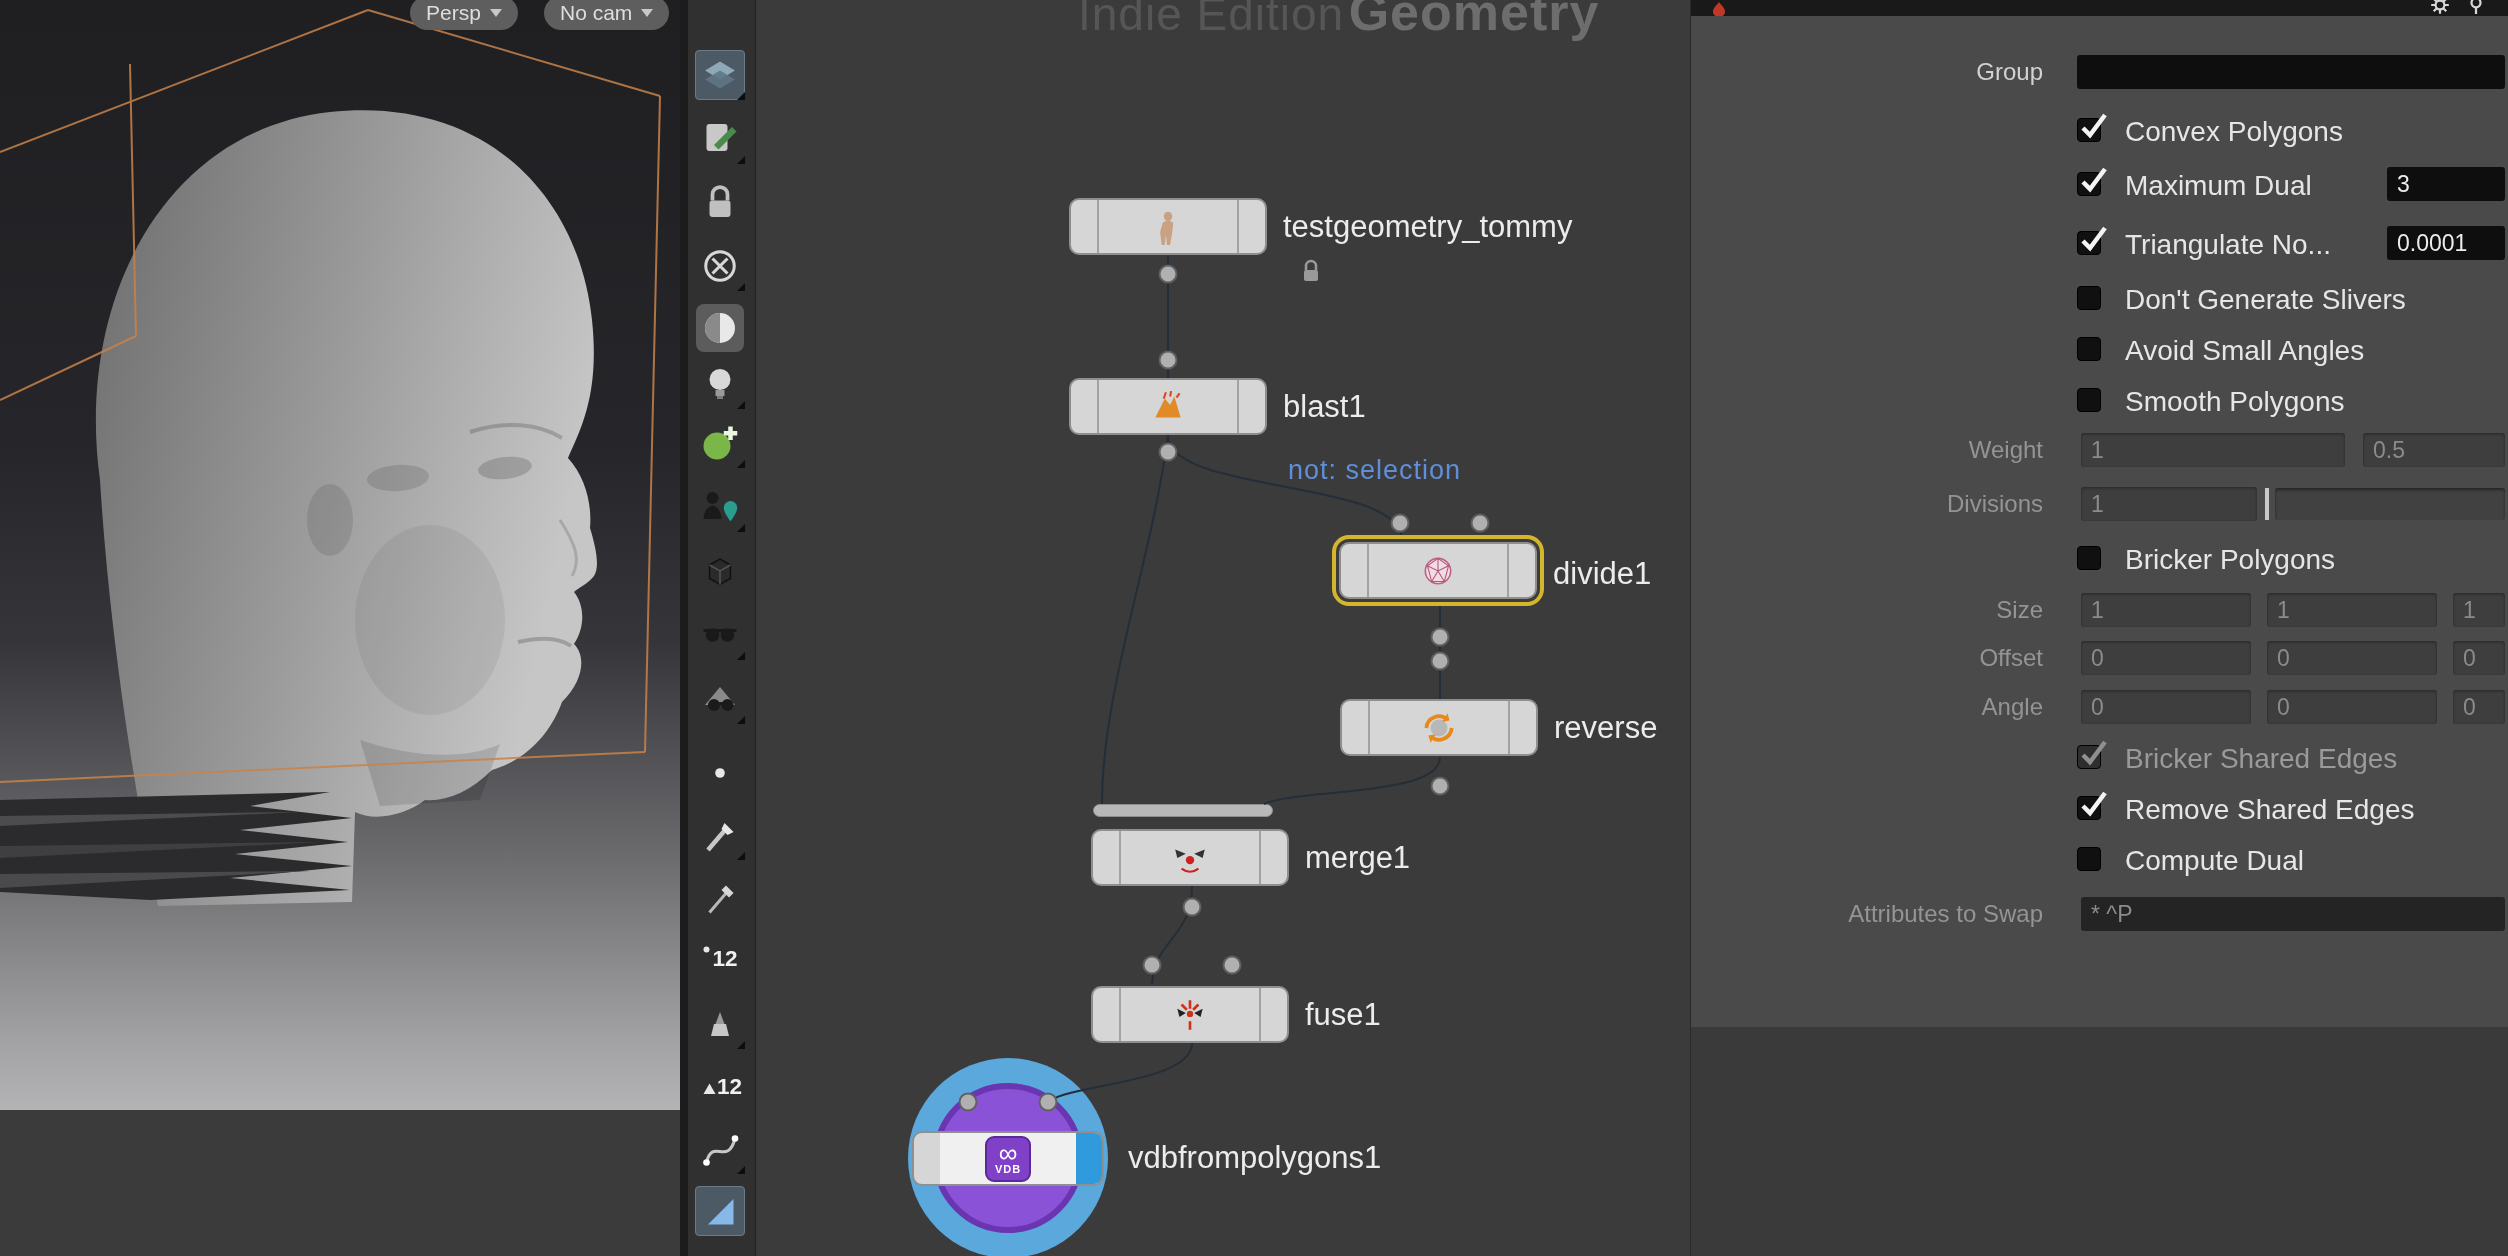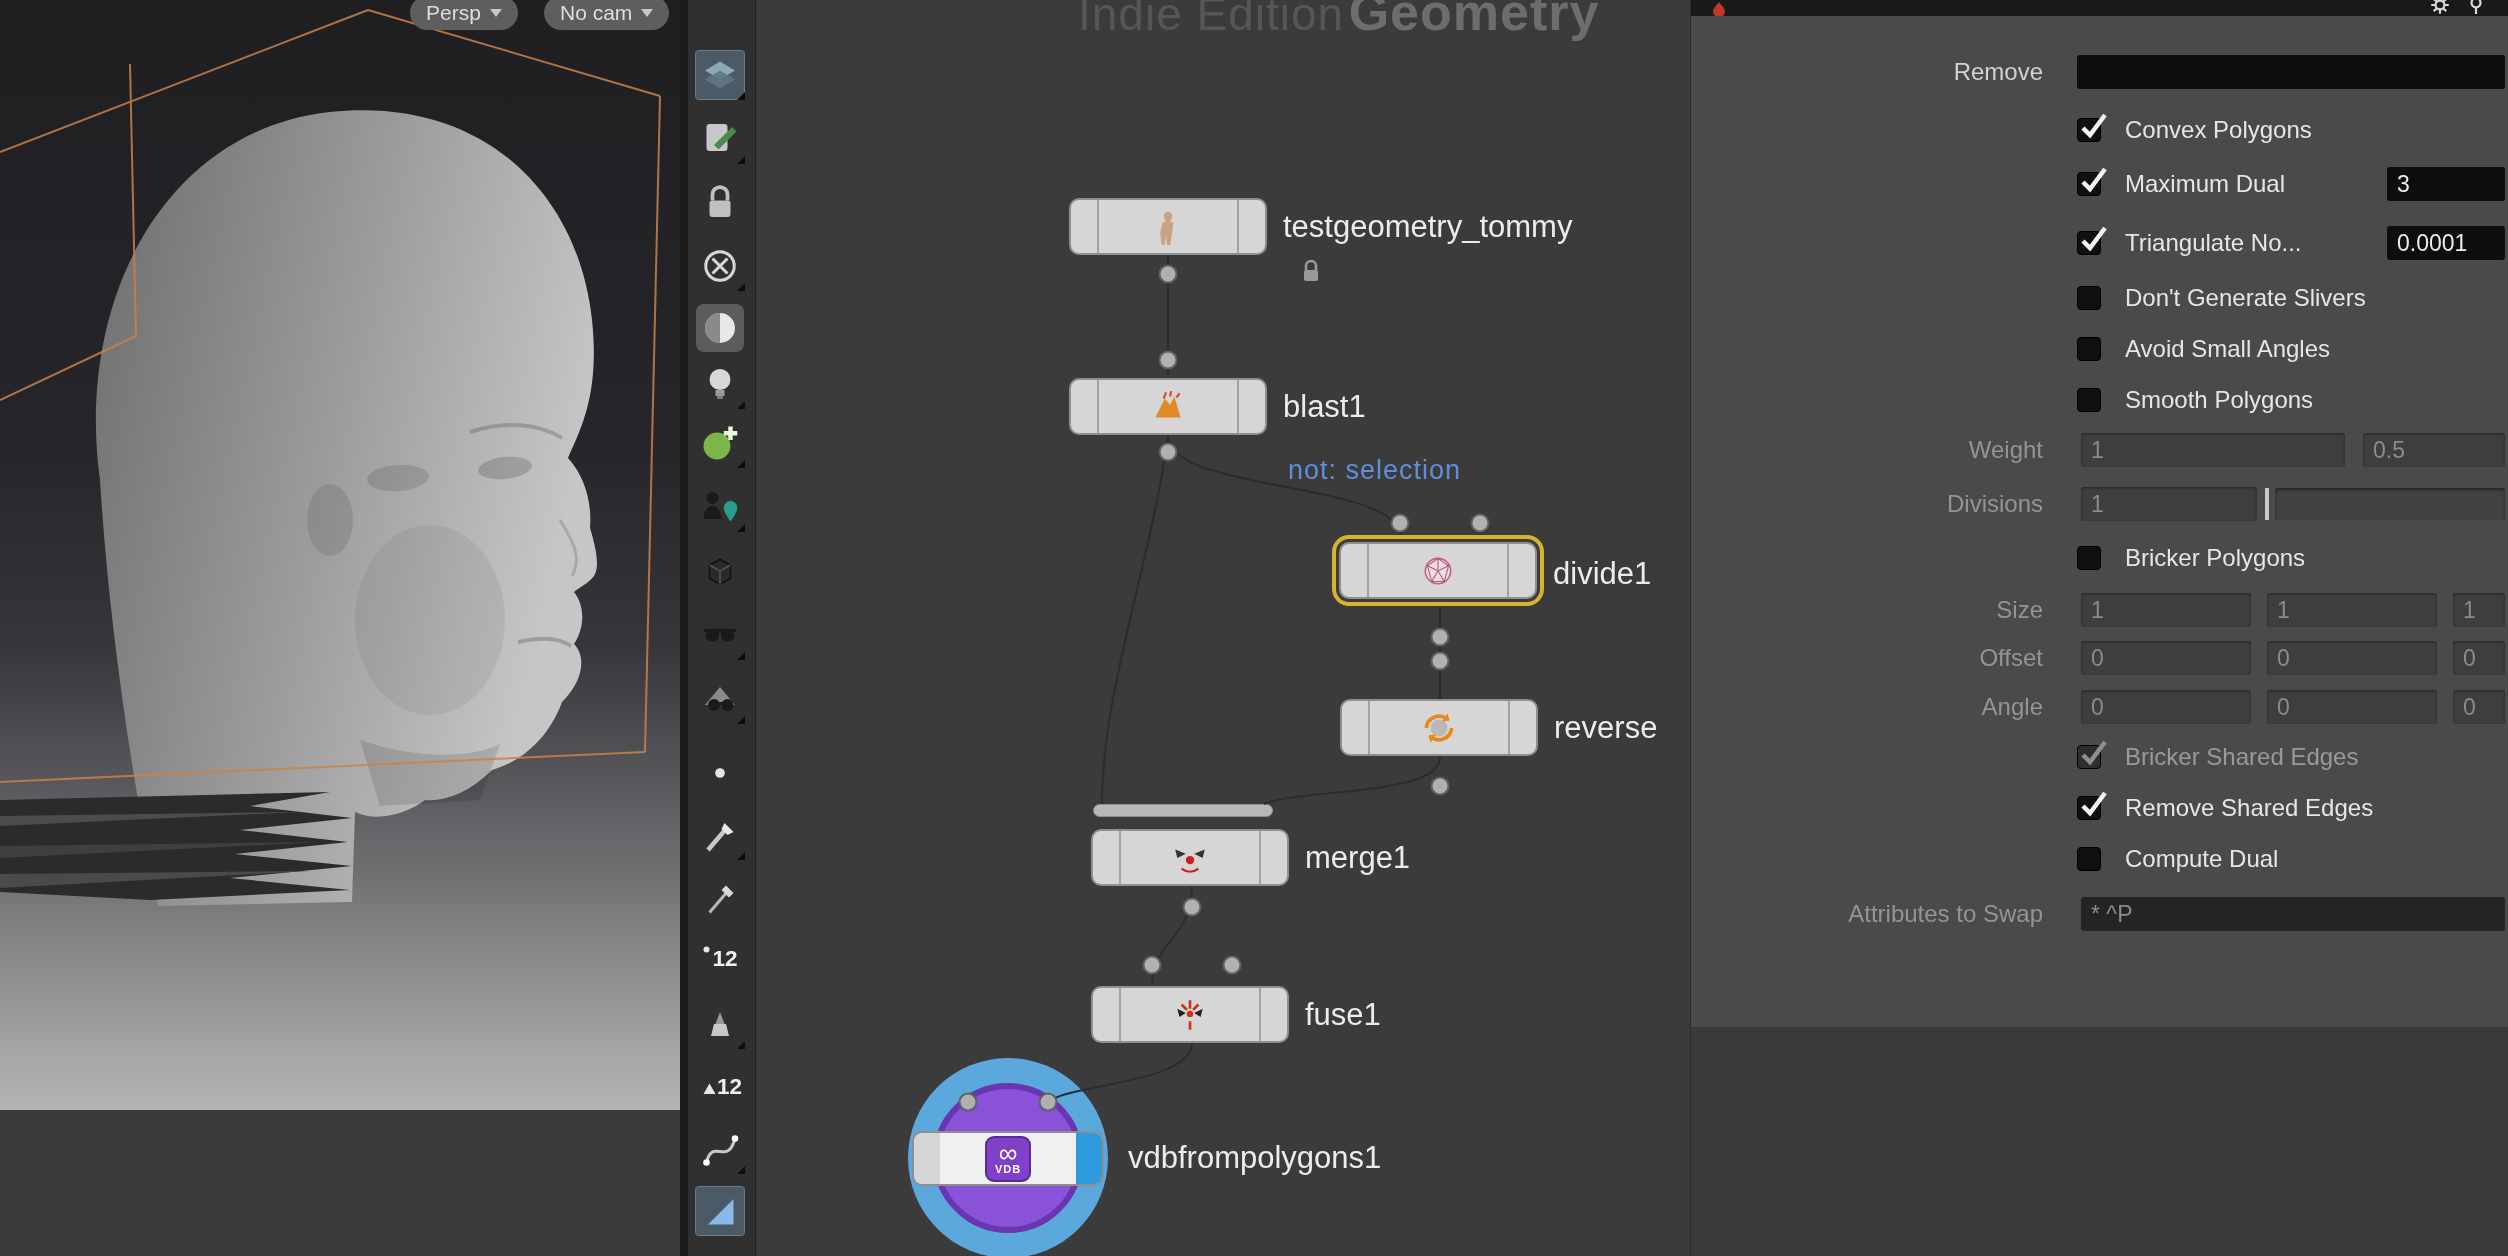--- a/index.html
+++ b/index.html
@@ -55,21 +55,21 @@
   .params-top{position:absolute;left:0;top:0;width:818px;height:16px;background:#191919;overflow:hidden;}
   .params-top svg{position:absolute;}
   .params-body{position:absolute;left:0;top:16px;width:818px;height:1011px;background:#4a4a4a;overflow:hidden;}
   .plabel{position:absolute;left:0;width:352px;text-align:right;font-size:24px;color:#d2d2d2;white-space:nowrap;}
   .plabel.dim{color:#949494;}
   .cbx{position:absolute;left:386px;width:24px;height:24px;background:#101010;border:1px solid #000;border-radius:4px;box-sizing:border-box;}
   .cbx svg{position:absolute;left:-1px;top:-8px;width:32px;height:32px;overflow:visible;}
   .cbx svg path{stroke:#f4f4f4;stroke-width:4.5;fill:none;}
   .cbx.dis{background:#2e2e2e;}
   .cbx.dis svg path{stroke:#8f8f8f;}
-  .cbl{position:absolute;left:434px;font-size:24px;color:#e6e6e6;white-space:nowrap;}
+  .cbl{position:absolute;left:434px;font-size:28px;color:#e6e6e6;white-space:nowrap;}
   .cbl.dim{color:#9a9a9a;}
   .pfield{position:absolute;height:34px;background:#0e0e0e;border-radius:3px;color:#ececec;font-size:23px;line-height:34px;padding:0 10px;box-sizing:border-box;white-space:nowrap;overflow:hidden;}
   .pfield.dis{background:#3e3e3e;color:#8b8b8b;box-shadow:inset 0 1px 3px #00000066;}
   .pfield.dim{background:#242424;color:#8b8b8b;}
   .slider-track{position:absolute;height:32px;background:#414141;border-radius:3px;box-shadow:inset 0 2px 3px #00000070;}
   .slider-tick{position:absolute;width:4px;height:32px;background:#c9c9c9;}
 </style>
 </head>
 <body>
 
@@ -378,21 +378,21 @@
         <path d="M10 2 v4 M10 14 v4 M2 10 h4 M14 10 h4 M4.3 4.3 l2.8 2.8 M12.9 12.9 l2.8 2.8 M15.7 4.3 l-2.8 2.8 M7.1 12.9 l-2.8 2.8" stroke="#d8d8d8" stroke-width="2"></path>
       </svg>
       <svg style="left:776px;top:-4px" width="18" height="18" viewBox="0 0 16 16">
         <circle cx="8" cy="6" r="4" fill="none" stroke="#d8d8d8" stroke-width="2"></circle>
         <path d="M8 10 v6" stroke="#d8d8d8" stroke-width="2"></path>
       </svg>
     </div>
 
     <div class="params-body">
 
-      <div class="plabel" style="top:42px">Remove</div>
+      <div class="plabel" style="top:42px">Group</div>
       <div class="pfield" style="left:386px;top:39px;width:428px"></div>
 
       <div class="cbx" style="top:102px">
           <svg viewBox="0 0 32 32">
             <path d="M6 17 L13 24 L28 4"></path>
           </svg>
         </div>
       <div class="cbl" style="top:100px">Convex Polygons</div>
 
       <div class="cbx" style="top:156px">

